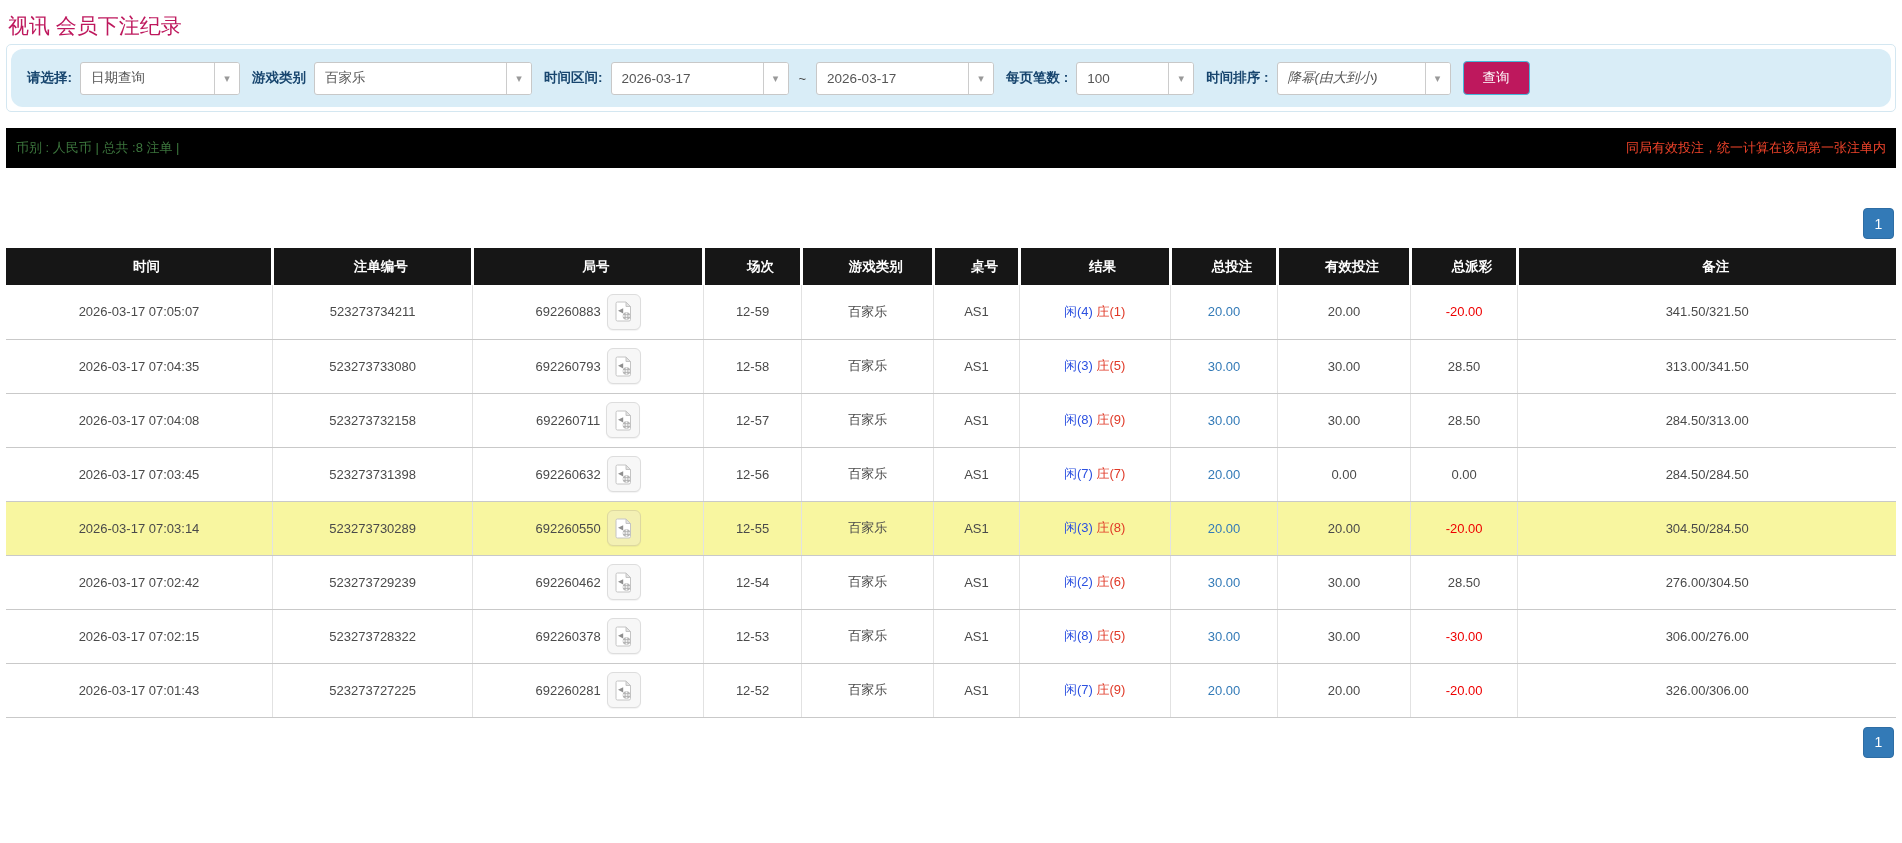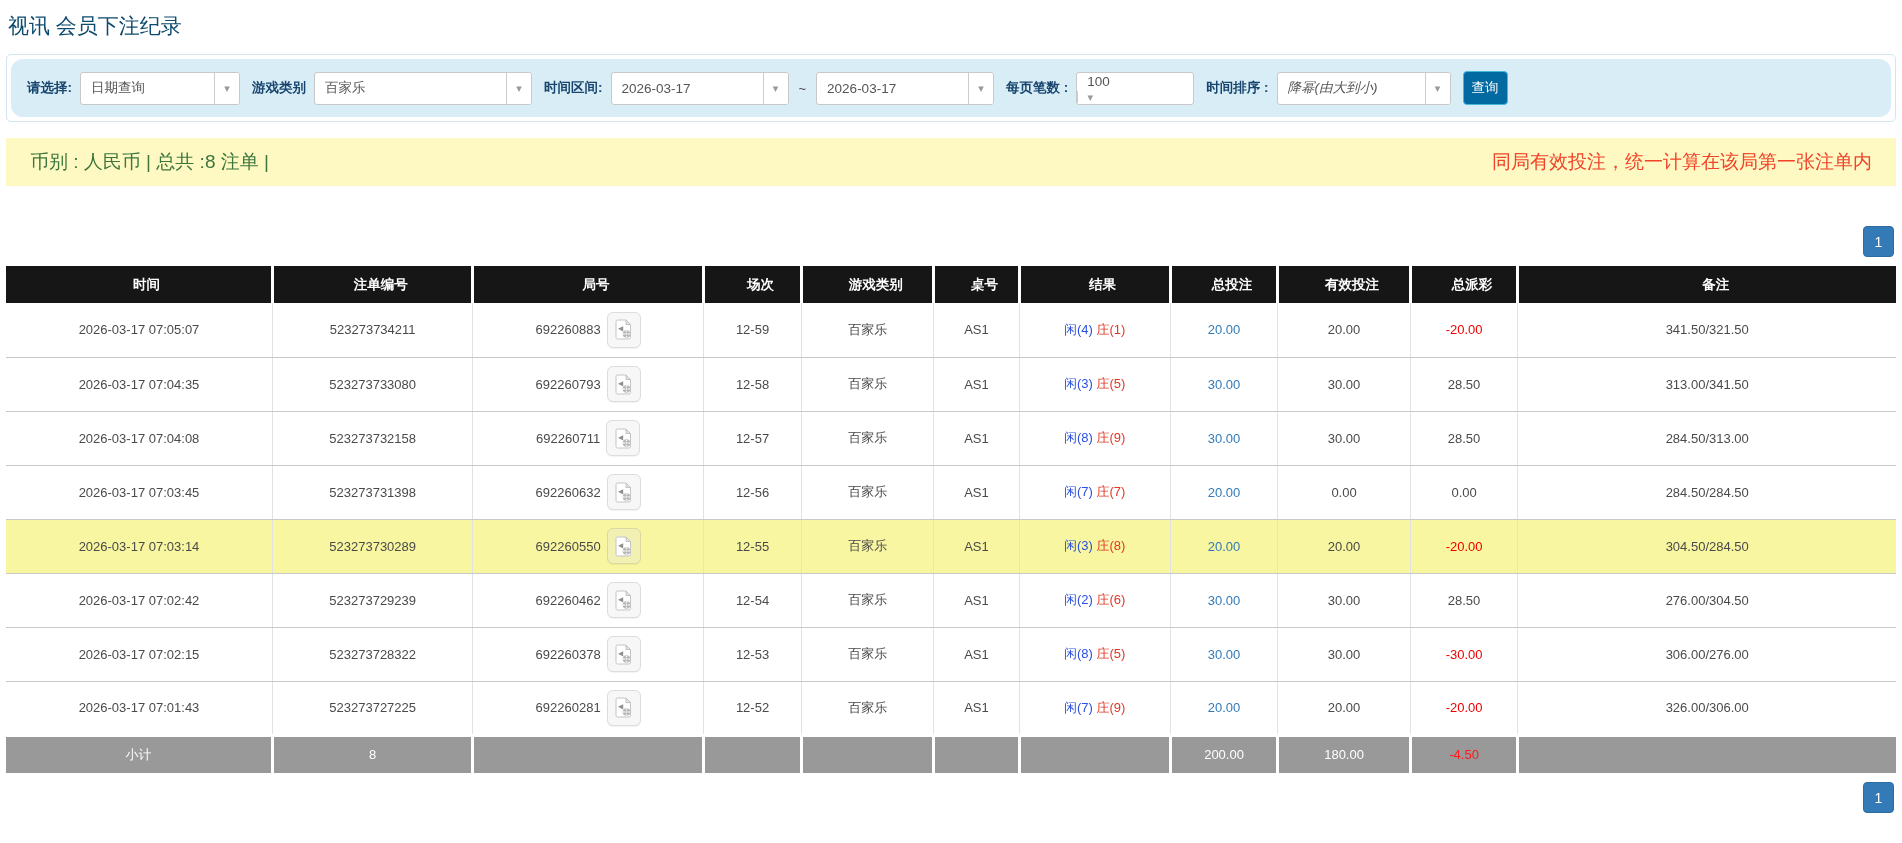--- a/index.html
+++ b/index.html
@@ -8,22 +8,22 @@
     font-family: "Liberation Sans", "DejaVu Sans", sans-serif;
     font-size: 13px;
     color: #333;
     padding: 10px 6px 6px 6px;
     width: 1902px;
   }
   
   .page-title {
     font-size: 21px;
     font-weight: normal;
-    color: #0c4a6e;
-    margin: 2px 2px 14px 2px;
+    color: #be185d;
+    margin: 2px 2px 4px 2px;
   }
   
   .filter-panel {
     border: 1px solid #d4e7f1;
     border-radius: 5px;
     background: #fff;
     padding: 4px;
   }
   .filter-bar {
     background: #d9edf7;
@@ -65,43 +65,43 @@
     display: flex;
     align-items: center;
     justify-content: center;
     color: #999;
     font-size: 11px;
     background: #fff;
   }
   .w155 { width: 160px; }
   .w215 { width: 218px; }
   .w175 { width: 178px; }
-  .w115 { width: 118px; flex-direction: column; }
+  .w115 { width: 118px; }
   .w168 { width: 174px; font-style: italic; }
   .tilde { color: #444; padding: 0 2px; }
   .search-btn {
-    background: #0369a1;
+    background: #be185d;
     border: 1px solid #46b8da;
     color: #fff;
     border-radius: 4px;
-    padding: 7px 8px;
+    padding: 7px 19px;
     font-size: 13.5px;
     cursor: pointer;
     margin-left: 4px;
     font-family: inherit;
   }
   
   .summary-bar {
     margin-top: 16px;
-    background: #fef9c3;
-    padding: 11px 24px;
+    background: #000000;
+    padding: 11px 10px;
     display: flex;
     justify-content: space-between;
     align-items: center;
-    font-size: 19px;
+    font-size: 13px;
   }
   .summary-left { color: #3c763d; }
   .summary-right { color: #f0432a; }
   
   .pager {
     display: flex;
     justify-content: flex-end;
     margin: 6px 2px;
   }
   .pager-top { margin-top: 40px; margin-bottom: 9px; }
@@ -483,31 +483,18 @@
         <td>百家乐</td>
         <td>AS1</td>
         <td><span class="res-player">闲(7)</span> <span class="res-banker">庄(9)</span></td>
         <td><span class="bet-link">20.00</span></td>
         <td>20.00</td>
         <td><span class="neg">-20.00</span></td>
         <td>326.00/306.00</td>
       </tr>
     </tbody>
   <tbody>
-    <tr class="totals">
-      <td>小计</td>
-      <td>8</td>
-      <td></td>
-      <td></td>
-      <td></td>
-      <td></td>
-      <td></td>
-      <td>200.00</td>
-      <td>180.00</td>
-      <td class="neg">-4.50</td>
-      <td></td>
-    </tr>
   </tbody>
 </table>
 
 <div class="pager pager-bottom">
   <div class="page-btn">1</div>
 </div>
 
 </body></html>

